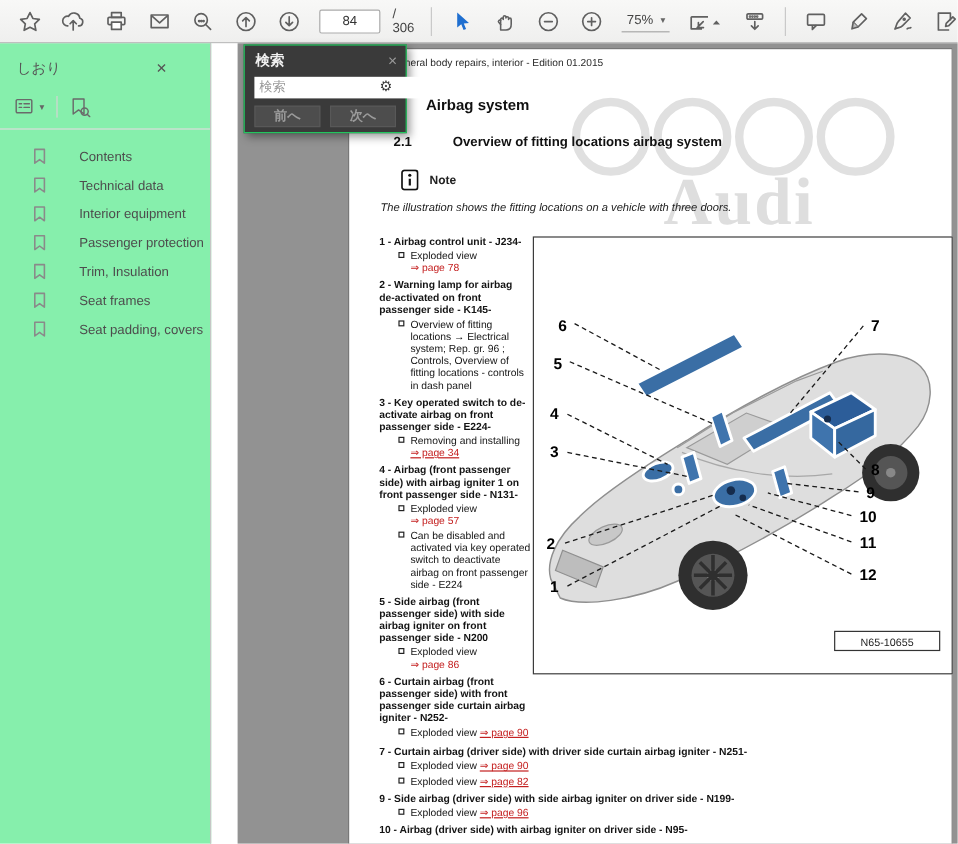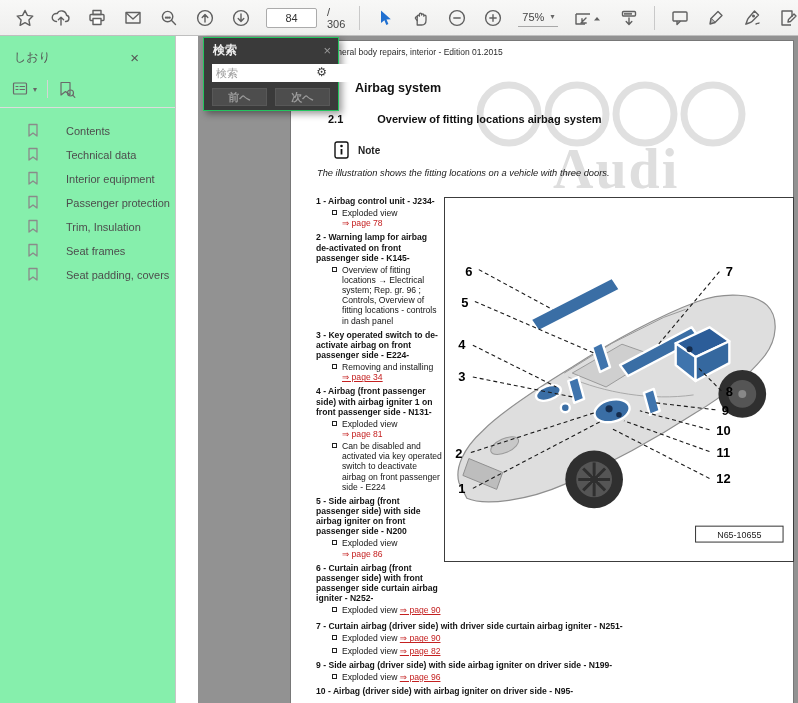--- a/index.html
+++ b/index.html
@@ -319,21 +319,21 @@
             <div class="item-title">3 - Key operated switch to de-activate airbag on front passenger side - E224-</div>
             <div class="item-sub">
               <span class="cb"></span>
               <span><span>Removing and installing</span><a class="red-link ul blk">⇒ page 34</a></span>
             </div>
           </div>
           <div>
             <div class="item-title">4 - Airbag (front passenger side) with airbag igniter 1 on front passenger side - N131-</div>
             <div class="item-sub">
               <span class="cb"></span>
-              <span><span>Exploded view</span><a class="red-link blk">⇒ page 81</a></span>
+              <span><span>Exploded view</span><a class="red-link blk">⇒ page 57</a></span>
             </div>
             <div class="item-sub">
               <span class="cb"></span>
               <span><span>Can be disabled and activated via key operated switch to deactivate airbag on front passenger side - E224</span></span>
             </div>
           </div>
           <div>
             <div class="item-title">5 - Side airbag (front passenger side) with side airbag igniter on front passenger side - N200</div>
             <div class="item-sub">
               <span class="cb"></span>

